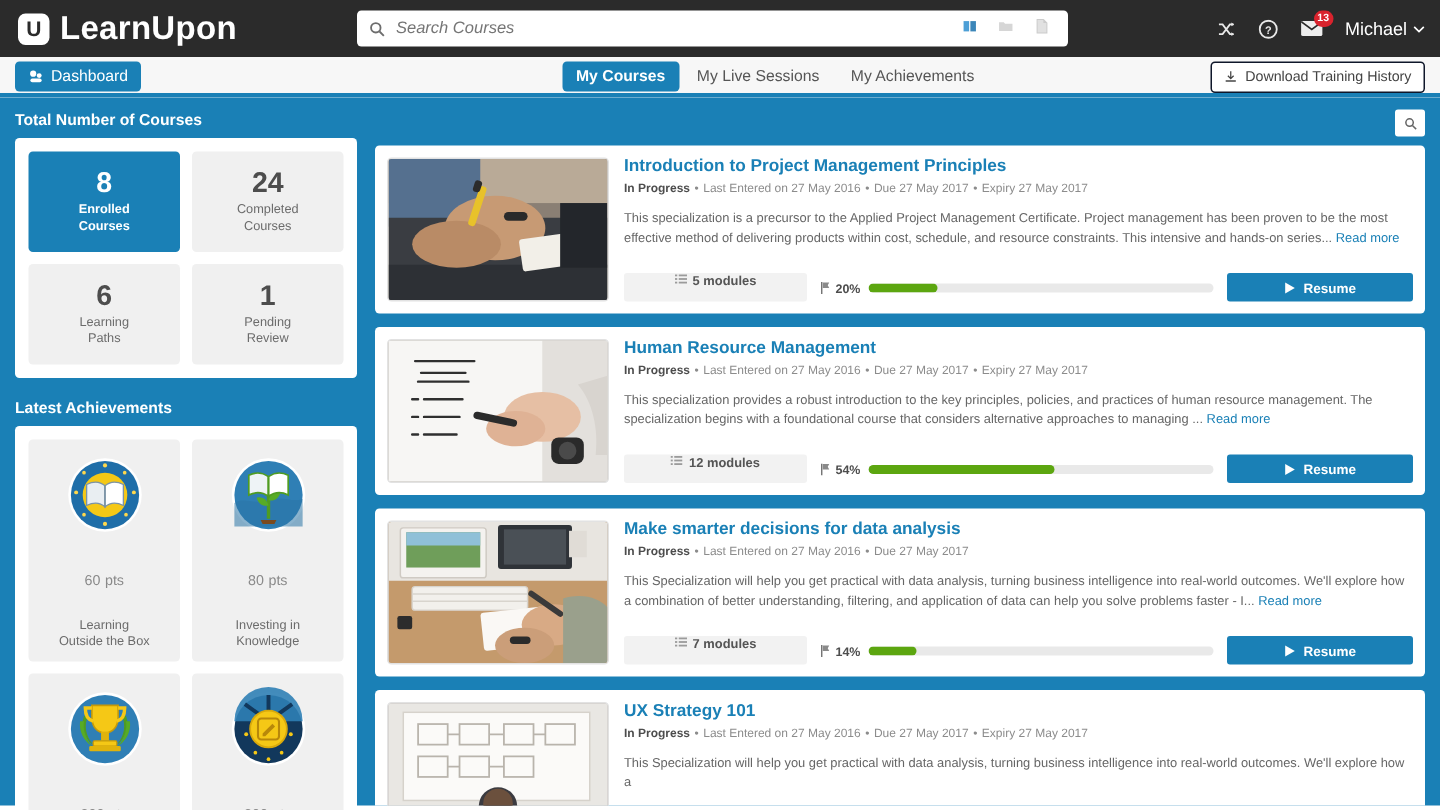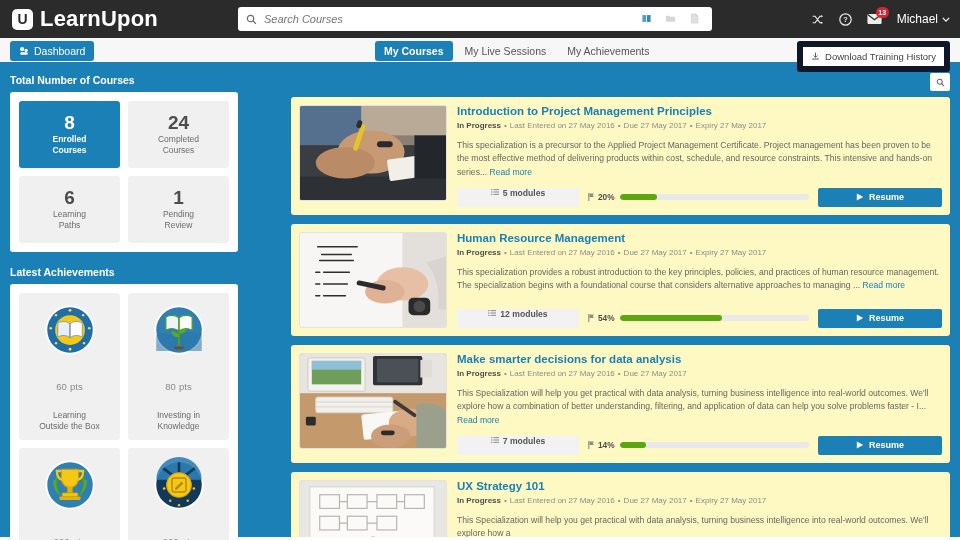--- a/index.html
+++ b/index.html
@@ -67,21 +67,21 @@
     display: flex; align-items: center; gap: 5px;
   }
   .tabs {
     position: absolute; left: 375px; top: 3px;
     display: flex; align-items: center; gap: 3px;
   }
   .tab { font-size: 10.5px; color: #555; padding: 4px 9px; border-radius: 3px; }
   .tab.active { background: #1a80b6; color: #fff; font-weight: bold; }
   .dl-btn {
     position: absolute; right: 10px; top: 3px;
-    background: #ffffff; border: 6px solid #0f172a; border-radius: 3px;
+    background: #ffffff; border: 1px solid #0f172a; border-radius: 3px;
     font-size: 9.5px; color: #444; padding: 4px 8px;
     display: flex; align-items: center; gap: 5px;
   }
 
   
   .page { display: flex; height: 472px; background: #1a80b6; }
 
   
   .sidebar { width: 248px; padding: 9px 10px 0 10px; flex-shrink: 0; }
   .side-title { color: #ffffff; font-size: 10.5px; font-weight: bold; margin-bottom: 6px; }
@@ -110,23 +110,23 @@
 
   
   .main { flex: 1; padding: 8px 10px 0 2px; overflow: hidden; position: relative; }
   .main-tools { display: flex; justify-content: flex-end; margin-bottom: 6px; height: 18px; }
   .mini-search {
     width: 20px; height: 18px; background: #ffffff; border-radius: 2px;
     display: flex; align-items: center; justify-content: center; color: #666;
   }
 
   .course {
-    background: #fef9c3; border-radius: 3px;
+    background: #ffffff; border-radius: 3px;
     padding: 8px; margin-bottom: 9px;
-    display: flex; gap: 10px; margin-left: 41px;
+    display: flex; gap: 10px;
   }
   .thumb {
     width: 148px; height: 96px; flex-shrink: 0;
     border: 1px solid #e2e2e2; border-radius: 3px;
     overflow: hidden; position: relative; background: #c9c4bd;
   }
   .thumb svg { display: block; width: 100%; height: 100%; }
   .c-body { flex: 1; min-width: 0; display: flex; flex-direction: column; }
   .c-title { font-size: 11.5px; font-weight: bold; color: #1a80b6; margin-bottom: 4px; }
   .c-meta { font-size: 8px; color: #8c8c8c; margin-bottom: 9px; }

